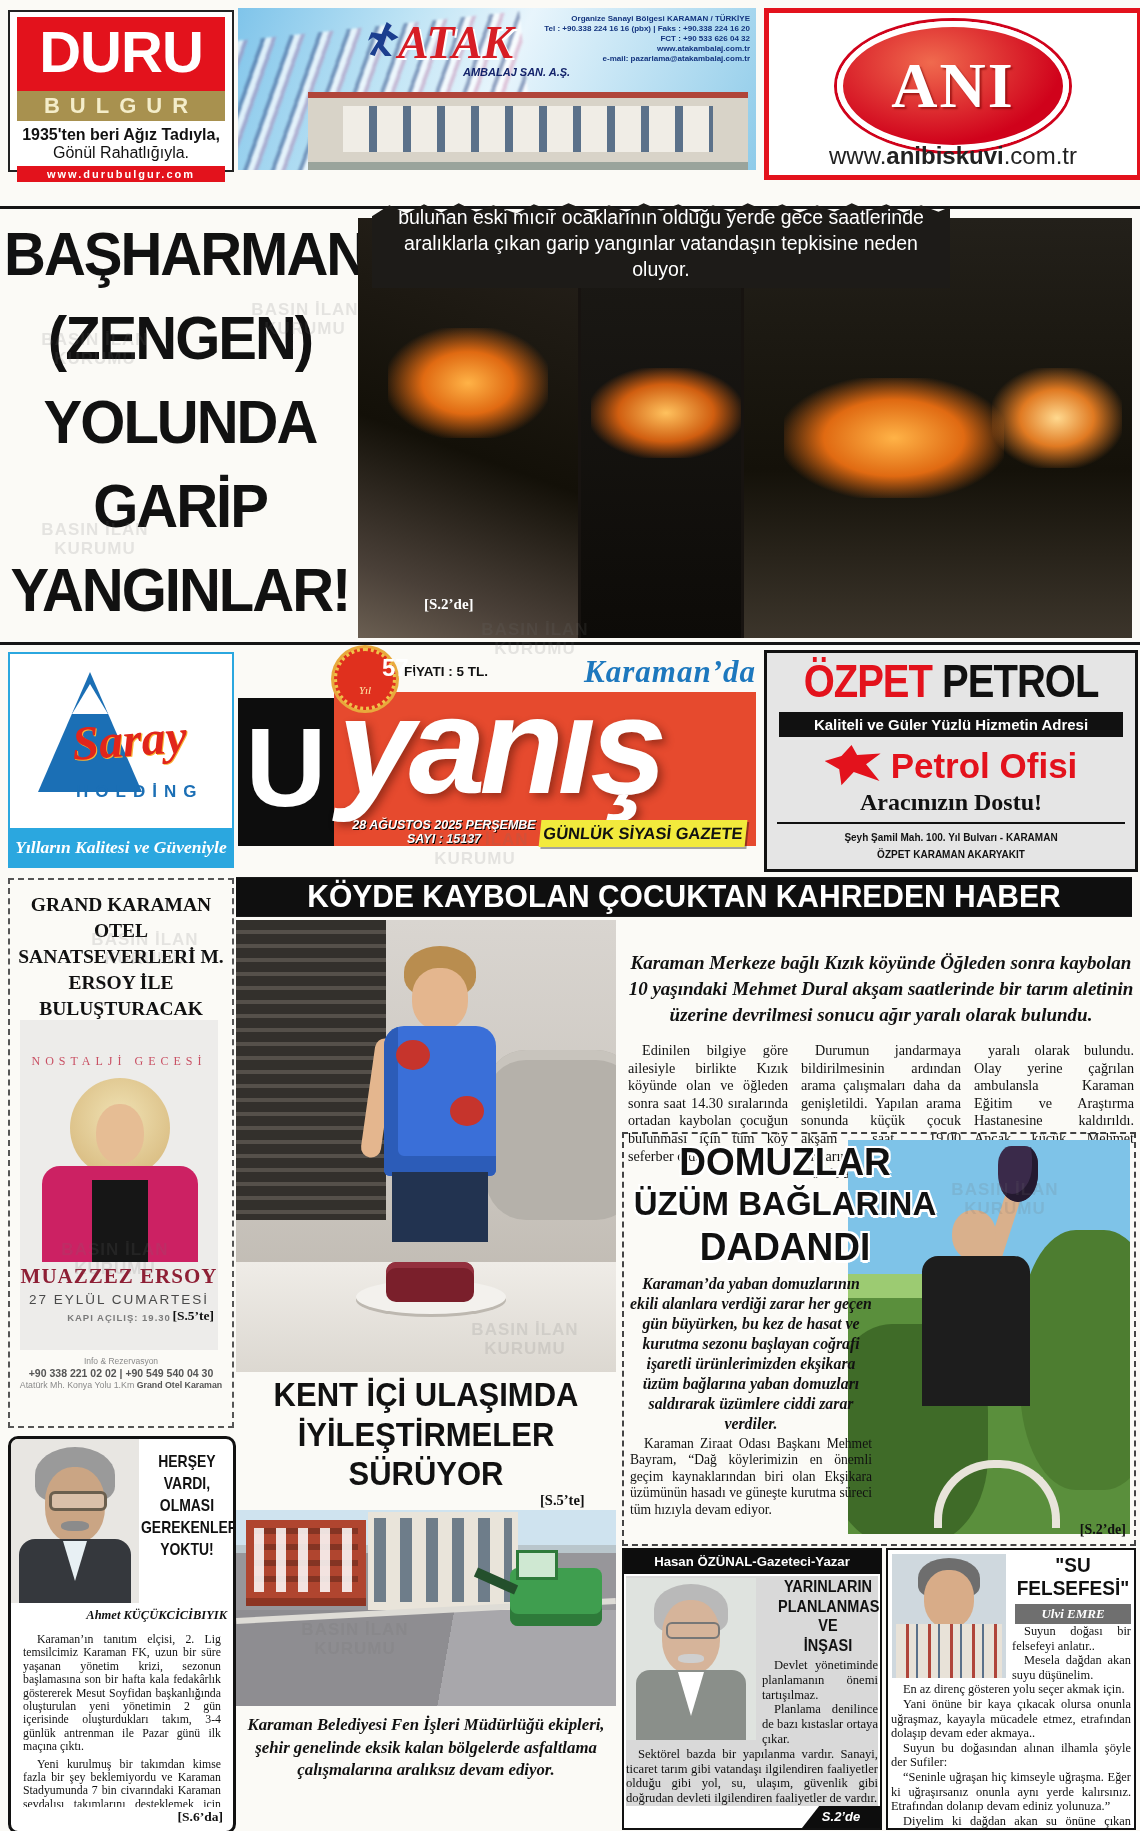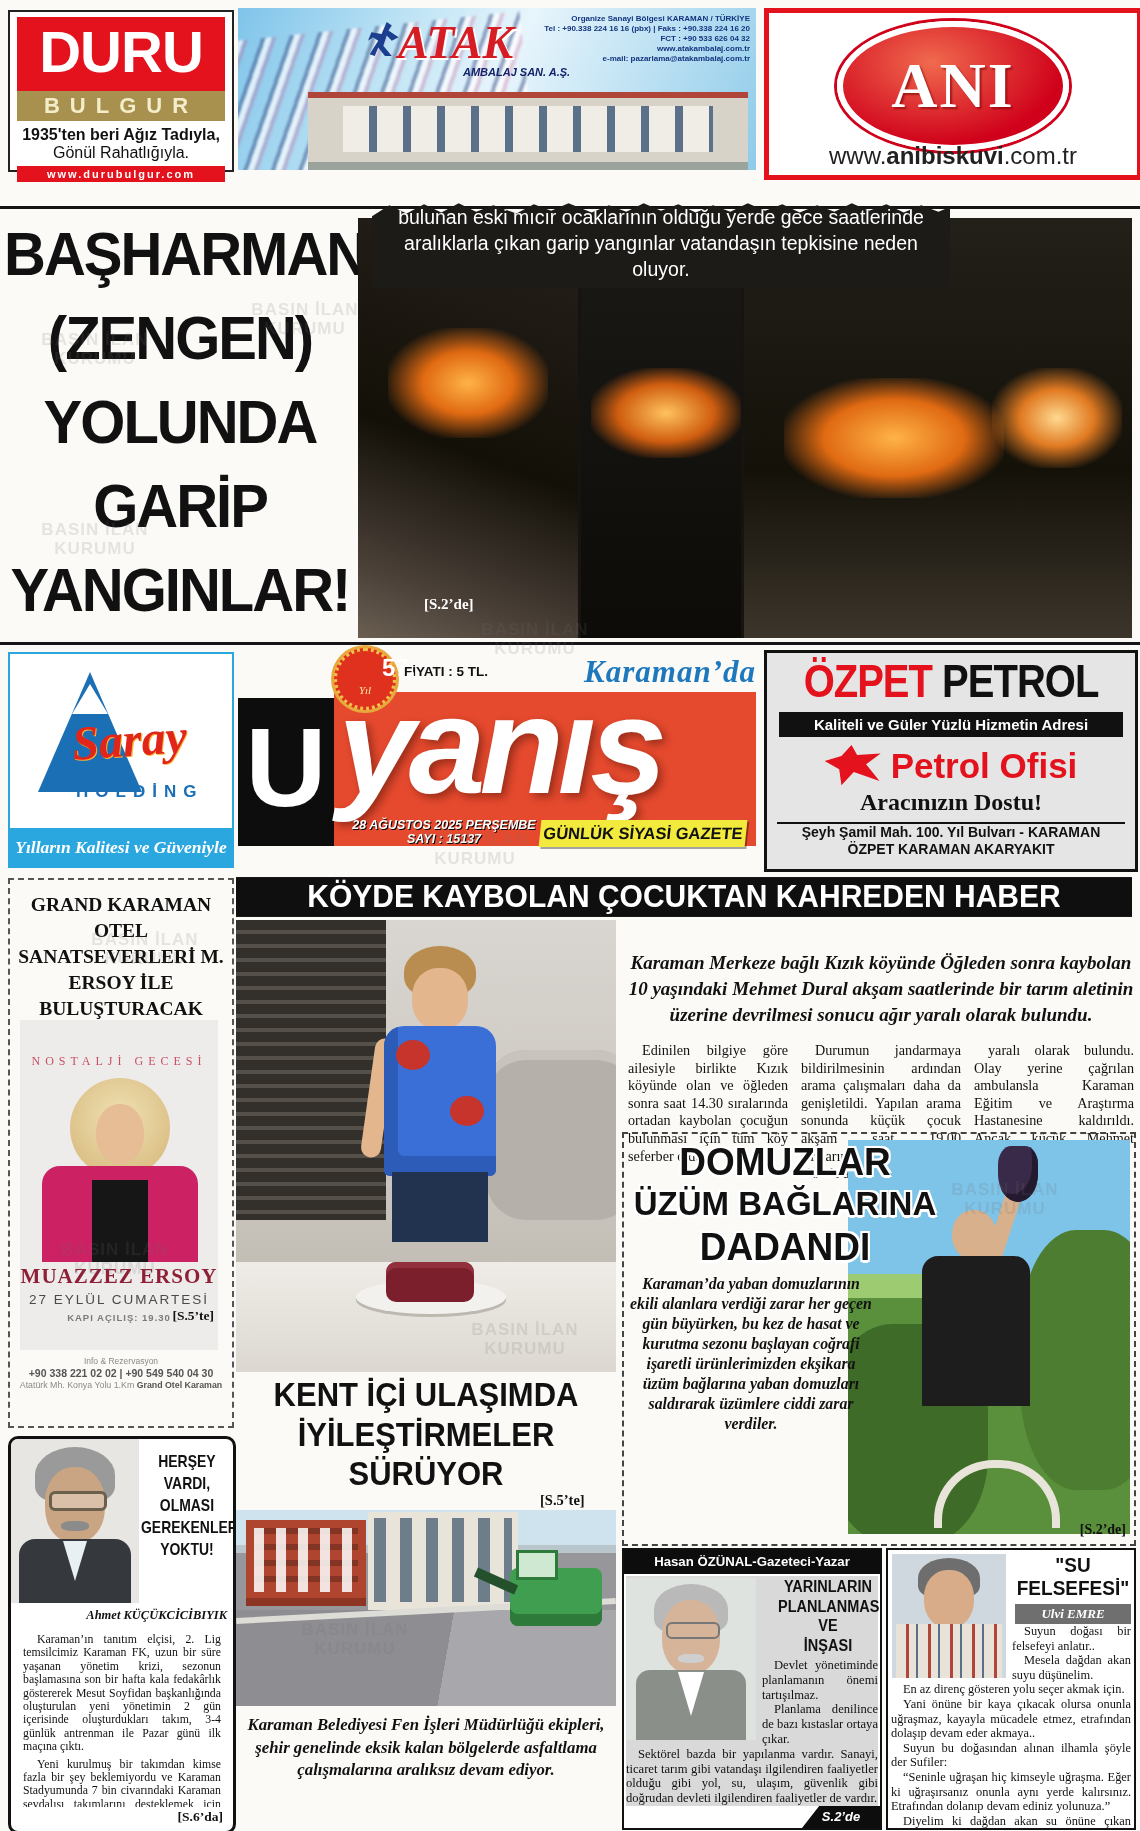--- a/index.html
+++ b/index.html
@@ -81,21 +81,21 @@
   .ozpet{left:764px;top:650px;width:368px;height:216px;border:3px solid #111;background:#e5e5e5;text-align:center;}
   .ozpet-t{margin-top:6px;font-size:40px;font-weight:bold;letter-spacing:-1px;transform:scaleY(1.15);}
   .ozpet-t .r{color:#e3121c;}
   .ozpet-bar{margin:8px 12px 0;background:#111;color:#fff;font-weight:bold;font-size:15px;line-height:25px;}
   .po-row{display:flex;align-items:center;justify-content:center;gap:10px;margin-top:8px;}
   .po-wolf{width:56px;height:42px;background:#e3121c;
       clip-path:polygon(0 38%,30% 26%,48% 0,58% 24%,100% 20%,74% 46%,98% 86%,52% 64%,30% 96%,26% 58%);}
   .po-name{color:#e3121c;font-weight:bold;font-size:35px;letter-spacing:0px;}
   .ozpet-slogan{font-family:"Liberation Serif",serif;font-weight:bold;font-size:24px;margin-top:2px;}
   .ozpet-hr{margin:6px 10px 0;border-top:2.5px solid #111;}
-  .ozpet-a{font-size:14px;font-weight:bold;line-height:17px;}
+  .ozpet-a{font-size:10px;font-weight:bold;line-height:17px;margin-top:5px;}
   
   .grand{left:8px;top:878px;width:222px;height:546px;border:2px dashed #555;}
   .grand-title{margin:12px 4px 0;text-align:center;font-family:"Liberation Serif",serif;font-weight:bold;font-size:19.5px;line-height:26px;}
   .poster{position:absolute;left:10px;top:140px;width:198px;height:330px;background:#edecea;overflow:hidden;}
   .nostalji{position:absolute;top:34px;width:100%;text-align:center;color:#c94f63;font-size:12px;letter-spacing:5px;font-family:"Liberation Serif",serif;}
   .hair{position:absolute;left:50px;top:58px;width:100px;height:100px;border-radius:50%;background:radial-gradient(circle at 50% 40%,#f0e2b4,#dcc188 70%);}
   .face{position:absolute;left:76px;top:84px;width:48px;height:60px;border-radius:48%;background:#e6bd94;}
   .jacket{position:absolute;left:22px;top:146px;width:156px;height:96px;border-radius:18px 18px 0 0;background:#cc2163;}
   .blacktop{position:absolute;left:72px;top:160px;width:56px;height:82px;background:#161616;}
   .mename{position:absolute;top:244px;width:100%;text-align:center;color:#8e1f35;font-family:"Liberation Serif",serif;font-weight:bold;font-size:21px;letter-spacing:1px;}
@@ -376,20 +376,21 @@
       <div class="g-head"></div>
       <div class="g-shirt"></div>
       <div class="g-basket"></div>
     </div>
     <div class="boars-h">
       <div class="l1">DOMUZLAR</div>
       <div class="l2">ÜZÜM BAĞLARINA</div>
       <div class="l3">DADANDI</div>
     </div>
     <div class="boars-deck">Karaman’da yaban domuzlarının ekili alanlara verdiği zarar her geçen gün büyürken, bu kez de hasat ve kurutma sezonu başlayan coğrafi işaretli ürünlerimizden ekşikara üzüm bağlarına yaban domuzları saldırarak üzümlere ciddi zarar verdiler.</div>
+    <div class="boars-body">Karaman Ziraat Odası Başkanı Mehmet Bayram, “Dağ köylerimizin en önemli geçim kaynaklarından biri olan Ekşikara üzümünün hasadı ve güneşte kurutma süreci tüm hızıyla devam ediyor.</div>
     <div class="boars-ref">[S.2’de]</div>
   </div>
 
   <div class="abs tr-h">
     <div>KENT İÇİ ULAŞIMDA</div>
     <div>İYİLEŞTİRMELER</div>
     <div>SÜRÜYOR</div>
   </div>
   <div class="abs tr-ref">[S.5’te]</div>
   <div class="abs road">

